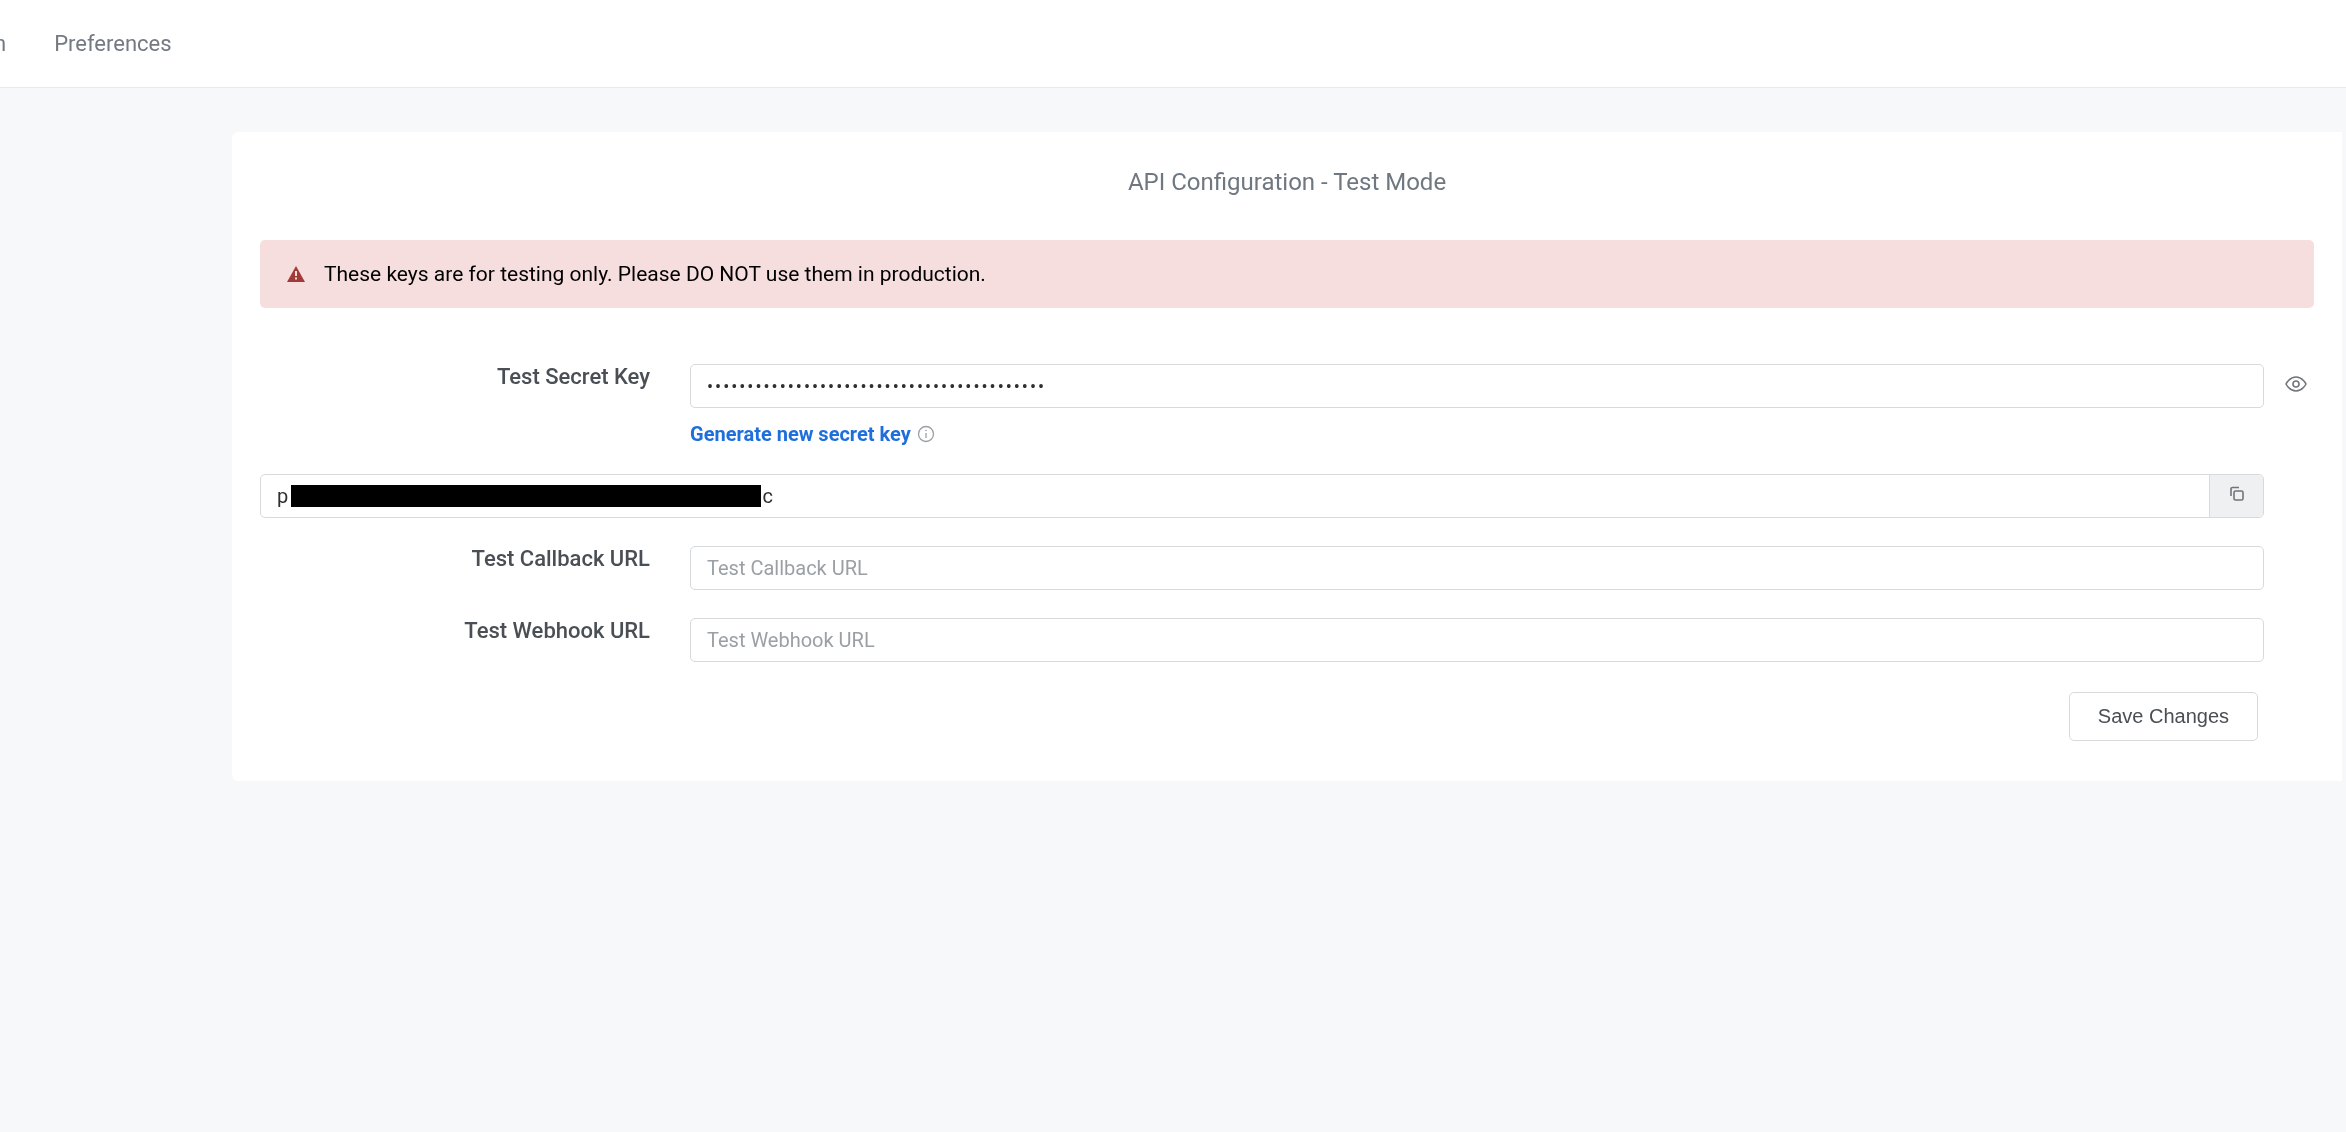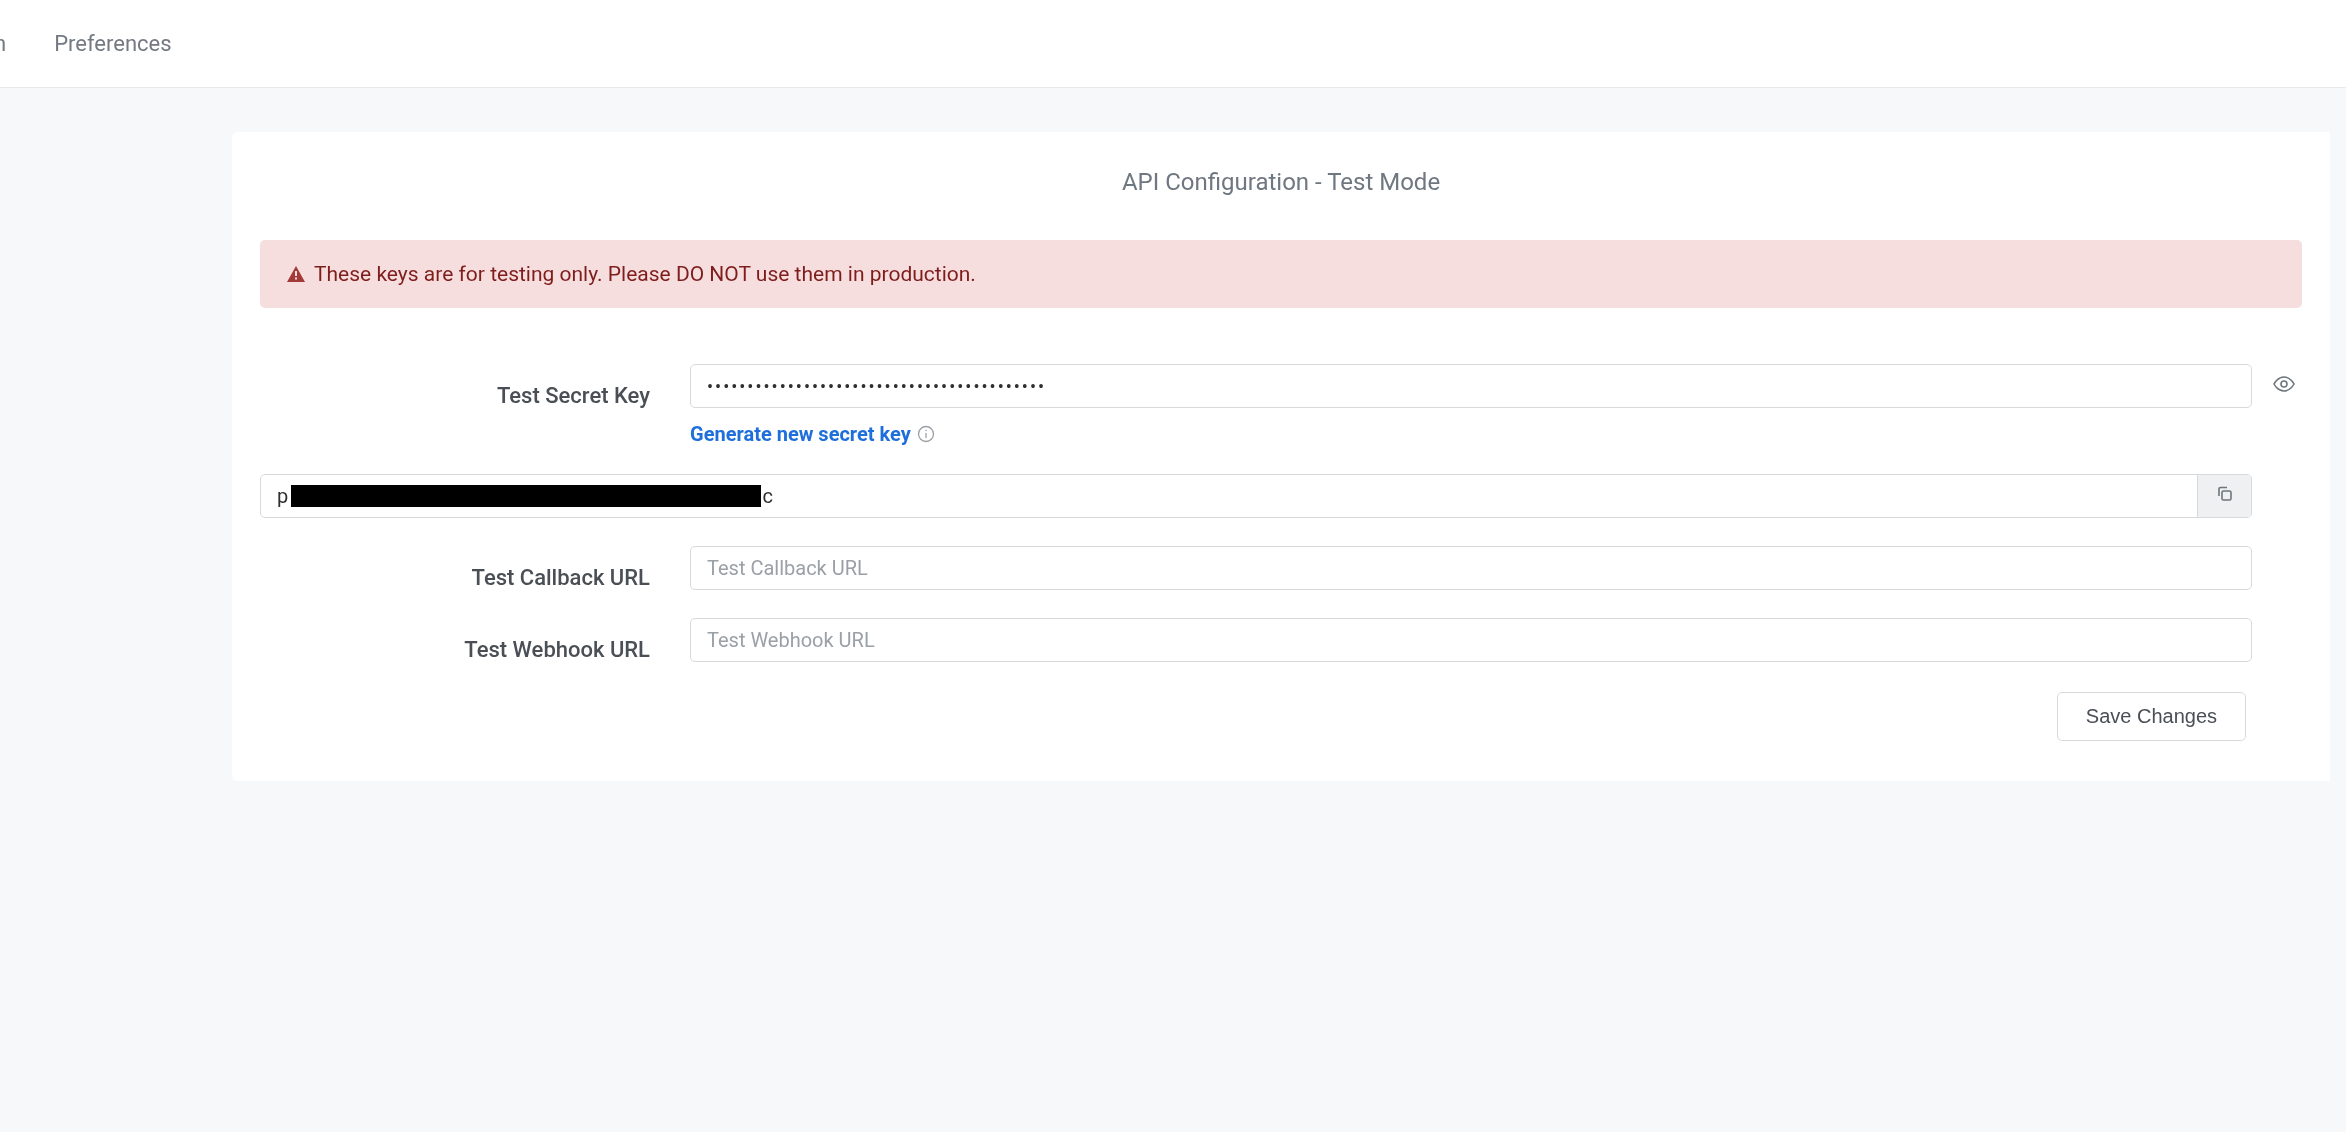--- a/index.html
+++ b/index.html
@@ -38,21 +38,21 @@
     .tab.active::after {
       content: "";
       position: absolute;
       left: 0;
       right: 0;
       bottom: -1px;
       height: 3px;
       background: #1e6fdb;
     }
     .page {
-      padding: 44px 16px 0 0;
+      padding: 44px 4px 0 0;
     }
     .card {
       background: #ffffff;
       margin-left: 232px;
       margin-right: 0;
       border-radius: 6px 0 0 6px;
       padding-bottom: 40px;
       min-height: 620px;
     }
     .card-title {
@@ -62,31 +62,31 @@
       font-weight: 400;
       padding: 36px 0 44px 0;
     }
     .alert {
       margin: 0 28px 56px 28px;
       background: #f6dedf;
       border-radius: 5px;
       padding: 22px 26px;
       display: flex;
       align-items: center;
-      gap: 8px;
-      color: #7f1d1d;
+      gap: 18px;
+      color: #000000;
       font-size: 21px;
     }
     .alert-icon {
       display: inline-flex;
       flex-shrink: 0;
     }
     .form-row {
       display: flex;
-      align-items: flex-end;
+      align-items: flex-start;
       margin: 0 28px 28px 28px;
     }
     .form-label {
       width: 430px;
       text-align: right;
       padding-right: 40px;
       color: #4a4f55;
       font-size: 22px;
       font-weight: 500;
     }

